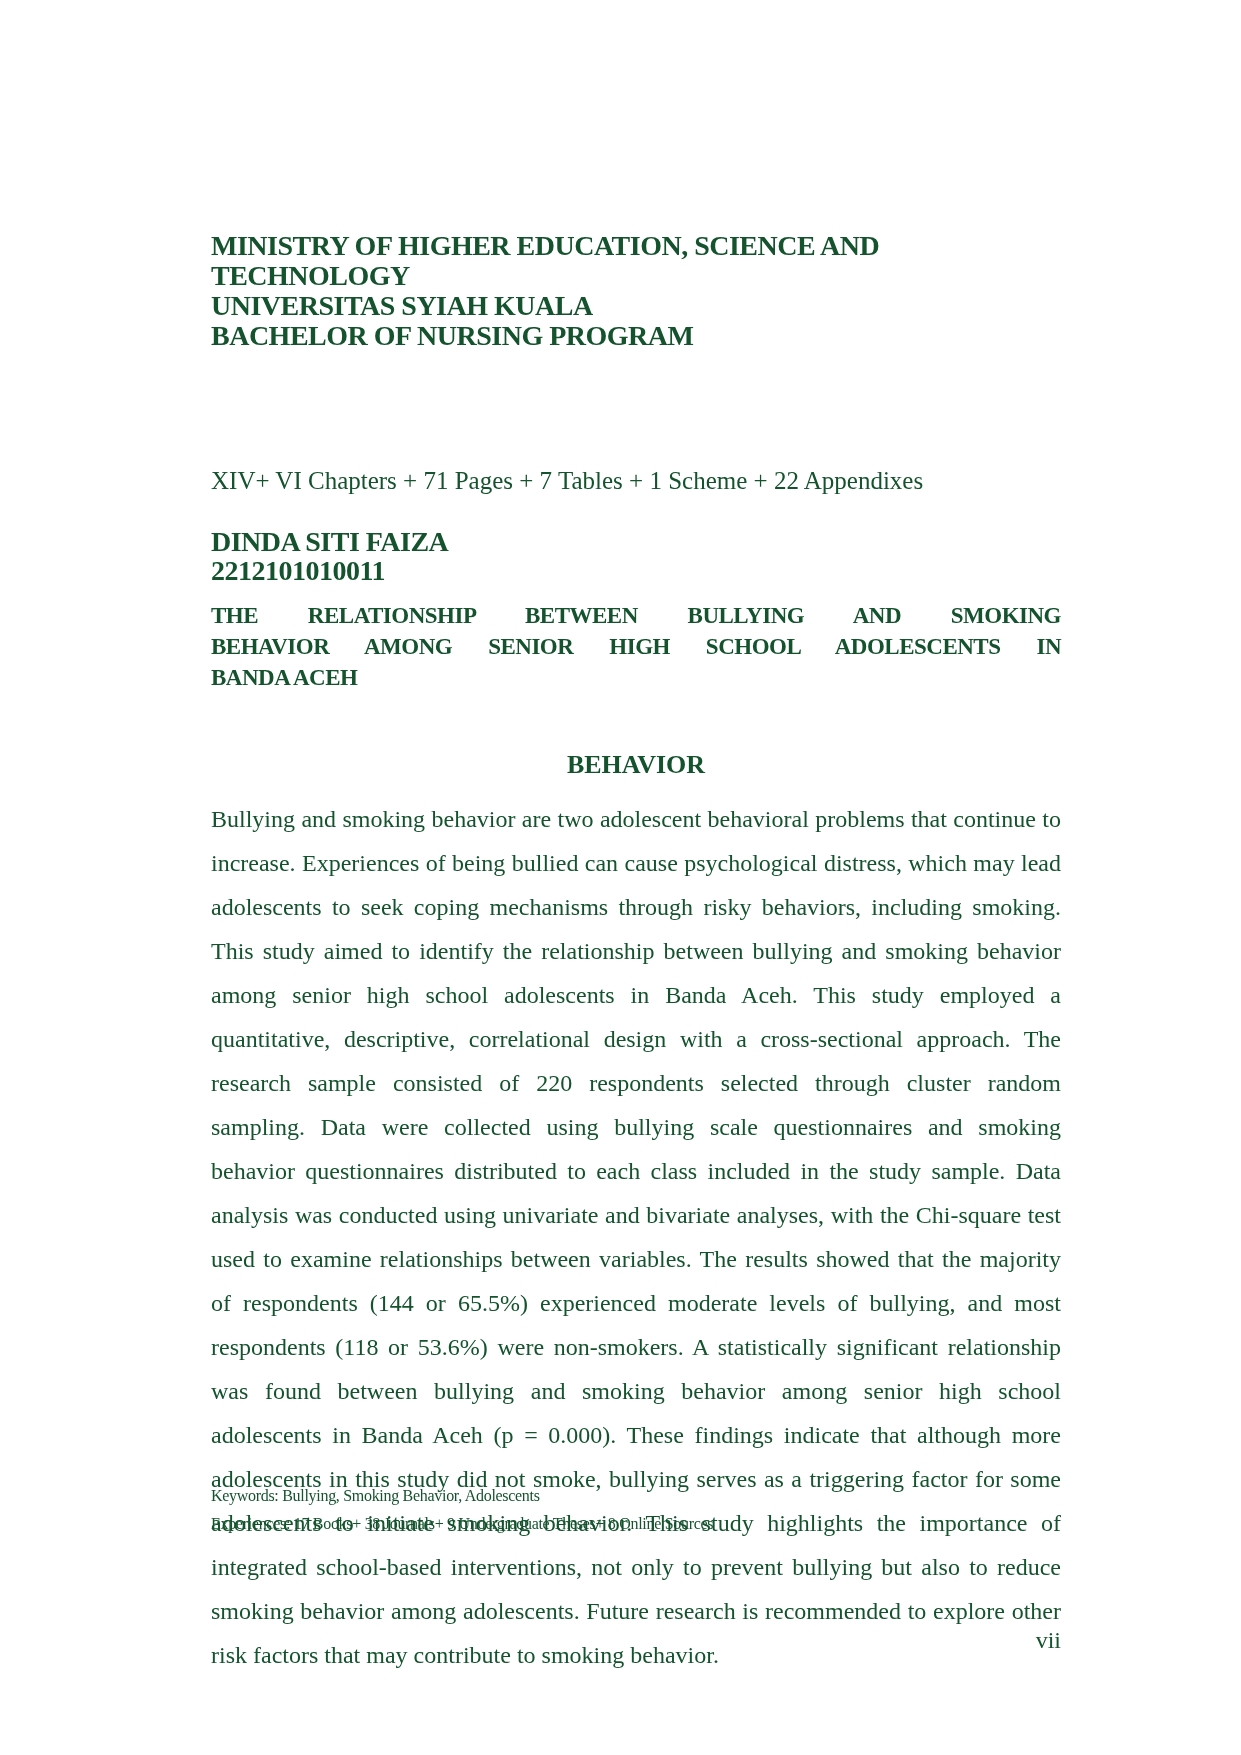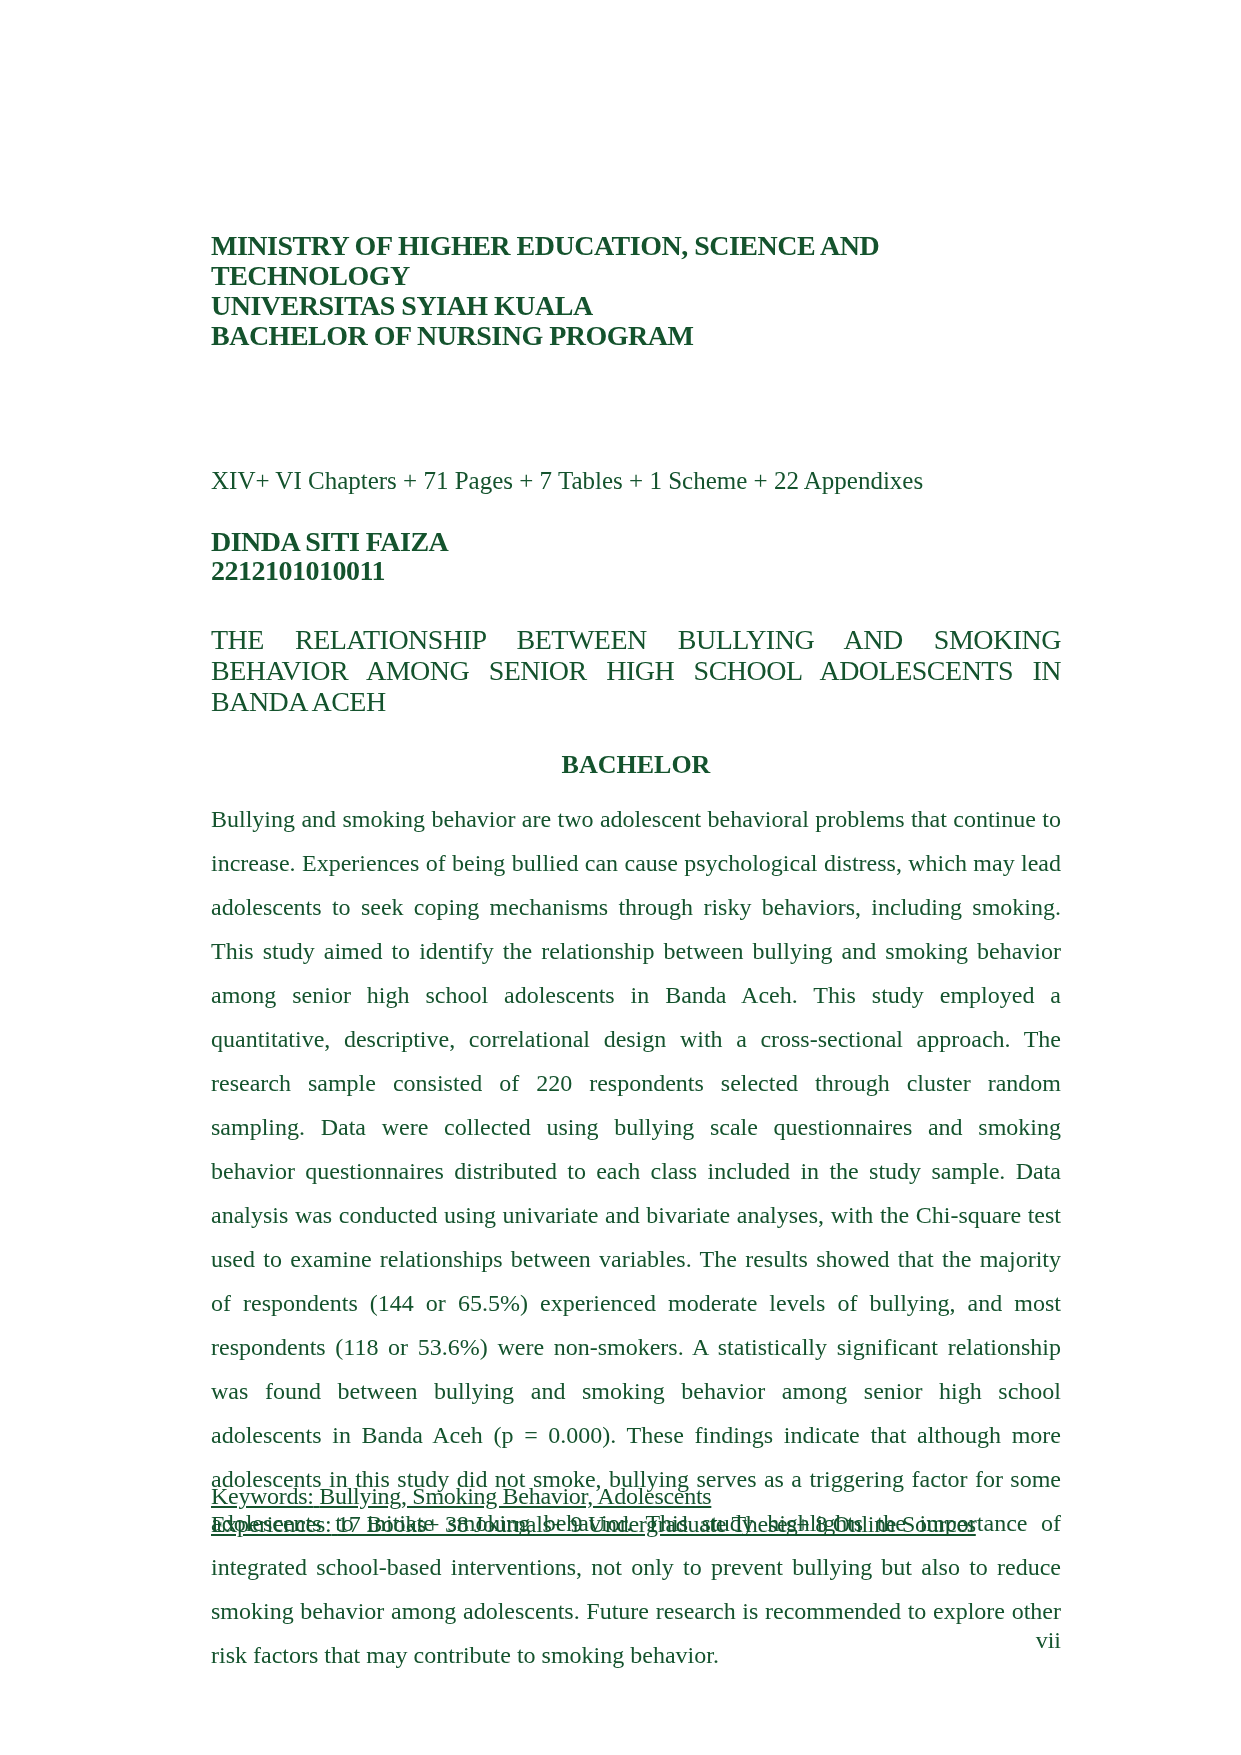--- a/index.html
+++ b/index.html
@@ -46,23 +46,23 @@
   
   .author {
     top: 527px;
     font-weight: bold;
     font-size: 28px;
     line-height: 29px;
     letter-spacing: -0.5px;
   }
   
   .title {
-    top: 624px;
-    font-weight: normal;
-    font-size: 28px;
+    top: 600px;
+    font-weight: bold;
+    font-size: 23px;
     line-height: 31px;
     letter-spacing: -0.5px;
   }
   .title .jline {
     text-align: justify;
     text-align-last: justify;
   }
   
   .abstract-heading {
     top: 750px;
@@ -74,24 +74,23 @@
   
   .abstract-body {
     top: 797px;
     font-size: 24px;
     line-height: 44px;
     text-align: justify;
   }
   
   .meta {
     top: 1482px;
-    font-size: 24px;
+    font-size: 16px;
     line-height: 28px;
     letter-spacing: -0.3px;
-    text-decoration: underline;
   }
   
   .footer {
     top: 1626px;
     text-align: right;
     font-size: 24px;
     line-height: 28px;
   }
 </style>
 </head>
@@ -112,21 +111,21 @@
     <div>DINDA SITI FAIZA</div>
     <div>2212101010011</div>
   </div>
 
   <div class="block title">
     <div class="jline">THE RELATIONSHIP BETWEEN BULLYING AND SMOKING</div>
     <div class="jline">BEHAVIOR AMONG SENIOR HIGH SCHOOL ADOLESCENTS IN</div>
     <div>BANDA ACEH</div>
   </div>
 
-  <div class="block abstract-heading">BACHELOR</div>
+  <div class="block abstract-heading">BEHAVIOR</div>
 
   <div class="block abstract-body">Bullying and smoking behavior are two adolescent behavioral problems that continue to increase. Experiences of being bullied can cause psychological distress, which may lead adolescents to seek coping mechanisms through risky behaviors, including smoking. This study aimed to identify the relationship between bullying and smoking behavior among senior high school adolescents in Banda Aceh. This study employed a quantitative, descriptive, correlational design with a cross-sectional approach. The research sample consisted of 220 respondents selected through cluster random sampling. Data were collected using bullying scale questionnaires and smoking behavior questionnaires distributed to each class included in the study sample. Data analysis was conducted using univariate and bivariate analyses, with the Chi-square test used to examine relationships between variables. The results showed that the majority of respondents (144 or 65.5%) experienced moderate levels of bullying, and most respondents (118 or 53.6%) were non-smokers. A statistically significant relationship was found between bullying and smoking behavior among senior high school adolescents in Banda Aceh (p = 0.000). These findings indicate that although more adolescents in this study did not smoke, bullying serves as a triggering factor for some adolescents to initiate smoking behavior. This study highlights the importance of integrated school-based interventions, not only to prevent bullying but also to reduce smoking behavior among adolescents. Future research is recommended to explore other risk factors that may contribute to smoking behavior.</div>
 
   <div class="block meta">
     <div><span>Keywords:</span> <span>Bullying, Smoking Behavior, Adolescents</span></div>
     <div><span>Experiences:</span> <span>17 Books+ 38 Journals+ 9 Undergraduate Theses+ 8 Online Sources</span></div>
   </div>
 
   <div class="block footer">vii</div>
 

